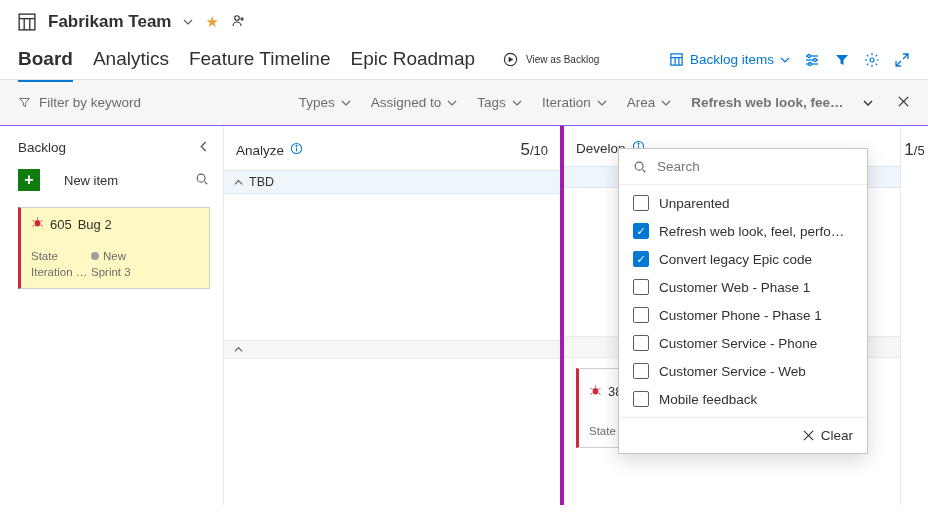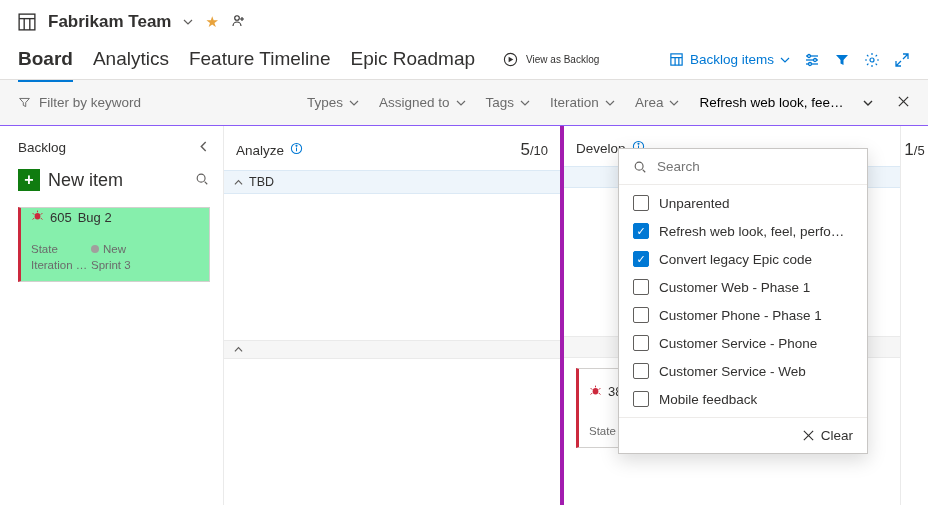--- a/index.html
+++ b/index.html
@@ -26,38 +26,38 @@
   .backlog-btn svg.icon { width: 15px; height: 15px; }
   .icon-btn { color: #0078d4; cursor: pointer; display: flex; }
   .icon-btn svg { width: 16px; height: 16px; }
 
   
   .filter-bar { background: #f6f6f6; height: 46px; display: flex; align-items: center; padding: 0 18px; gap: 20px; border-bottom: 1px solid #8b5cf6; }
   .filter-keyword { display: flex; align-items: center; gap: 8px; color: #6b6b6b; font-size: 13.5px; }
   .filter-keyword svg { width: 13px; height: 13px; }
   .filter-spacer { flex: 1; }
   .filter-pill { display: flex; align-items: center; gap: 6px; color: #6b6b6b; font-size: 13.5px; cursor: pointer; }
-  .filter-pill.active { color: #000000; font-weight: 400; align-items: center; }
+  .filter-pill.active { color: #737373; font-weight: 700; align-items: center; }
   .filter-pill svg { width: 10px; height: 10px; }
   .clear-filter { cursor: pointer; margin-left: 4px; }
   .clear-filter svg { width: 13px; height: 13px; }
 
   
   .board-body { display: flex; height: calc(100% - 146px); }
   .backlog-col { width: 224px; padding: 14px 14px 0 18px; border-right: 1px solid #eaeaea; }
   .backlog-header { display: flex; justify-content: space-between; align-items: center; margin-bottom: 14px; }
   .backlog-title { font-size: 13.5px; }
   .backlog-collapse svg { width: 11px; height: 11px; }
   .new-item-row { display: flex; align-items: center; gap: 8px; margin-bottom: 16px; }
   .new-item-btn { width: 22px; height: 22px; background: #107c10; color: #fff; display: flex; align-items: center; justify-content: center; font-size: 16px; font-weight: bold; cursor: pointer; }
-  .new-item-label { font-size: 18px; }
+  .new-item-label { font-size: 13px; margin-left: 16px; }
   .new-item-search { margin-left: auto; cursor: pointer; }
   .new-item-search svg { width: 14px; height: 14px; }
 
-  .card { border: 1px solid #d2d0ce; border-left: 3px solid #cc293d; padding: 1px 10px 10px; width: 192px; background: #86efac; }
+  .card { border: 1px solid #d2d0ce; border-left: 3px solid #cc293d; padding: 8px 10px 10px; width: 192px; background: #fef9c3; }
   .card-title-row { display: flex; align-items: center; gap: 6px; margin-bottom: 18px; }
   .bug-icon { color: #cc293d; font-size: 12px; }
   .bug-icon svg { width: 13px; height: 13px; }
   .card-id { font-weight: 400; font-size: 13px; color: #323130; }
   .card-name { font-size: 13px; }
   .card-fields { font-size: 11.5px; color: #6b6b6b; display: grid; grid-template-columns: 60px auto; row-gap: 4px; }
   .state-dot { display: inline-block; width: 8px; height: 8px; border-radius: 50%; background: #a19f9d; margin-right: 4px; }
   .state-dot.blue { background: #0078d4; }
 
   .columns { flex: 1; display: flex; }

